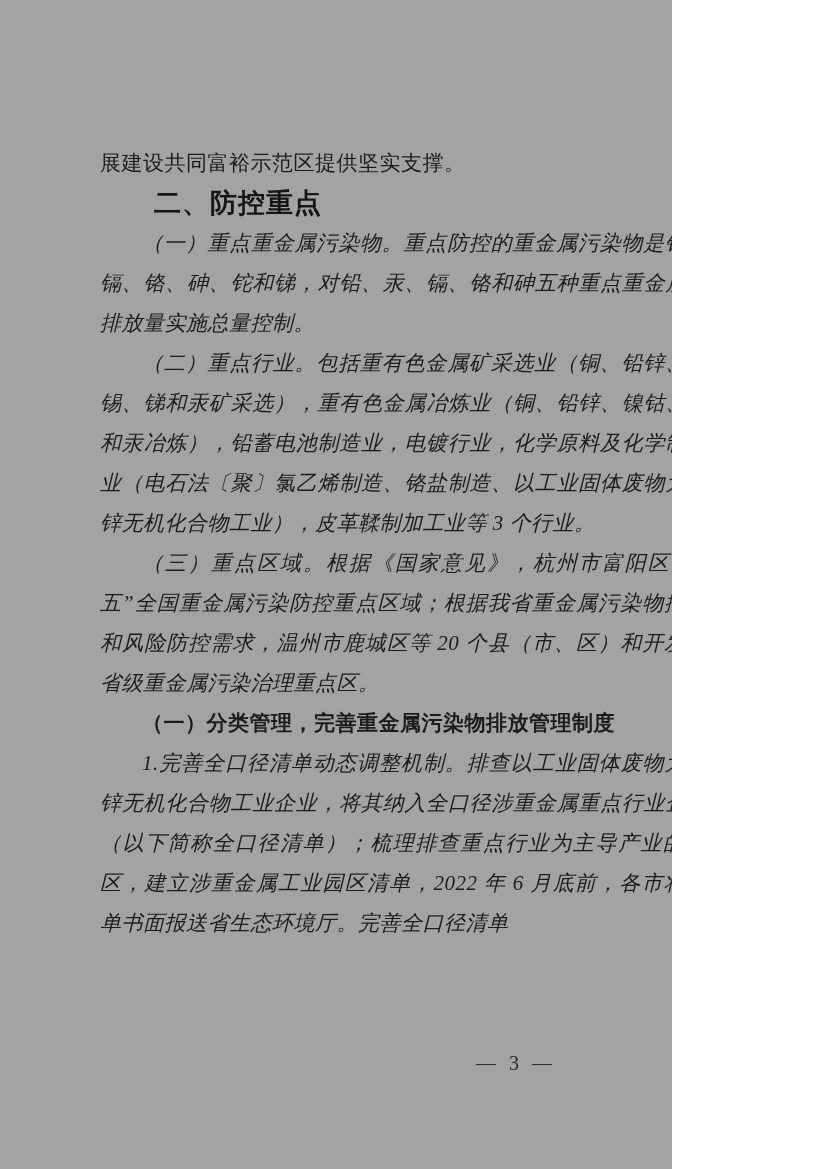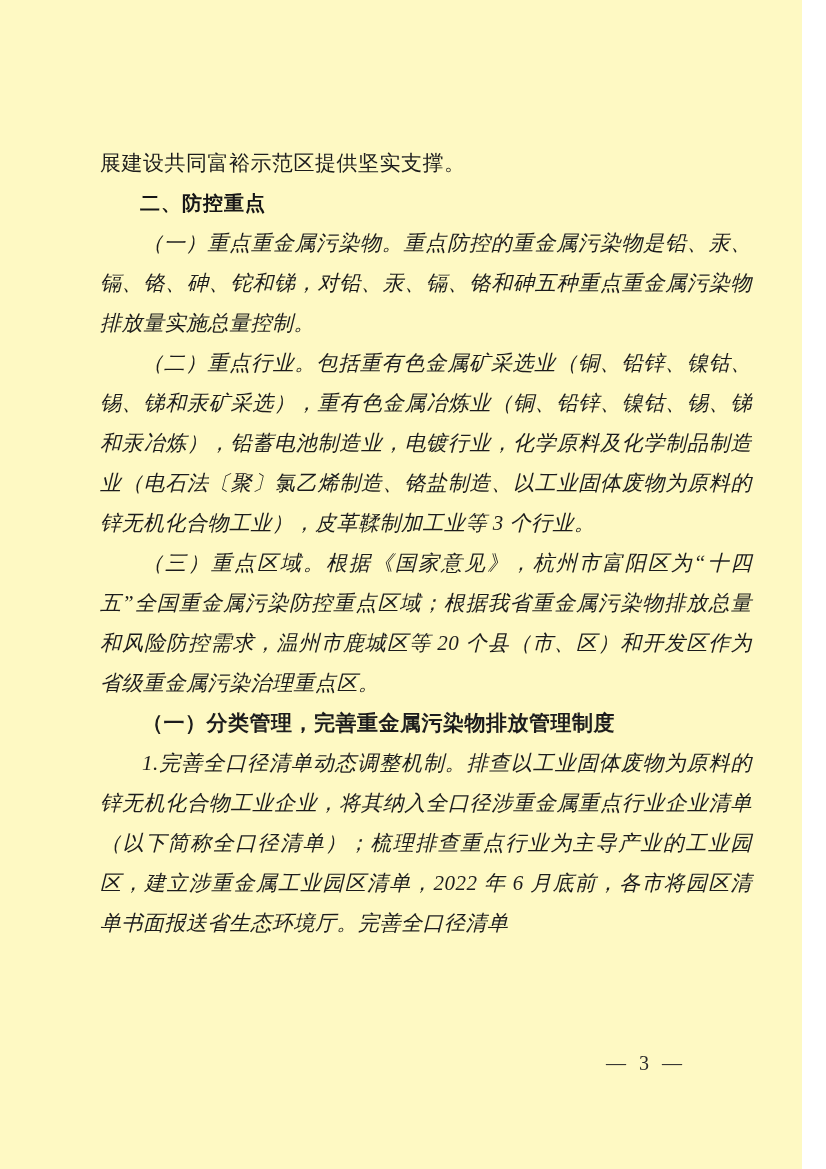--- a/index.html
+++ b/index.html
@@ -2,23 +2,23 @@
 <html><head>
 <meta charset="utf-8">
 <style>
   html, body {
     margin: 0;
     padding: 0;
     background: #ffffff;
   }
   .page {
     position: relative;
-    width: 802px;
+    width: 672px;
     height: 1169px;
-    background: #fef9c3;
+    background: #a3a3a3;
     overflow: hidden;
   }
   .content {
     position: absolute;
     left: 100px;
     top: 143px;
     width: 652px;
     color: #1c1c1c;
   }
   .body-text, .para, .continuation, .subheading {
@@ -33,21 +33,21 @@
   .para {
     text-indent: 2em;
     font-style: italic;
   }
   .continuation {
     text-indent: 0;
   }
   .heading {
     font-family: "Liberation Sans", "DejaVu Sans", sans-serif;
     font-weight: 700;
-    font-size: 20px;
+    font-size: 27px;
     line-height: 40px;
     text-indent: 2em;
     margin: 0;
     letter-spacing: 1px;
     color: #161616;
   }
   .subheading {
     text-indent: 2em;
     font-weight: 600;
   }

